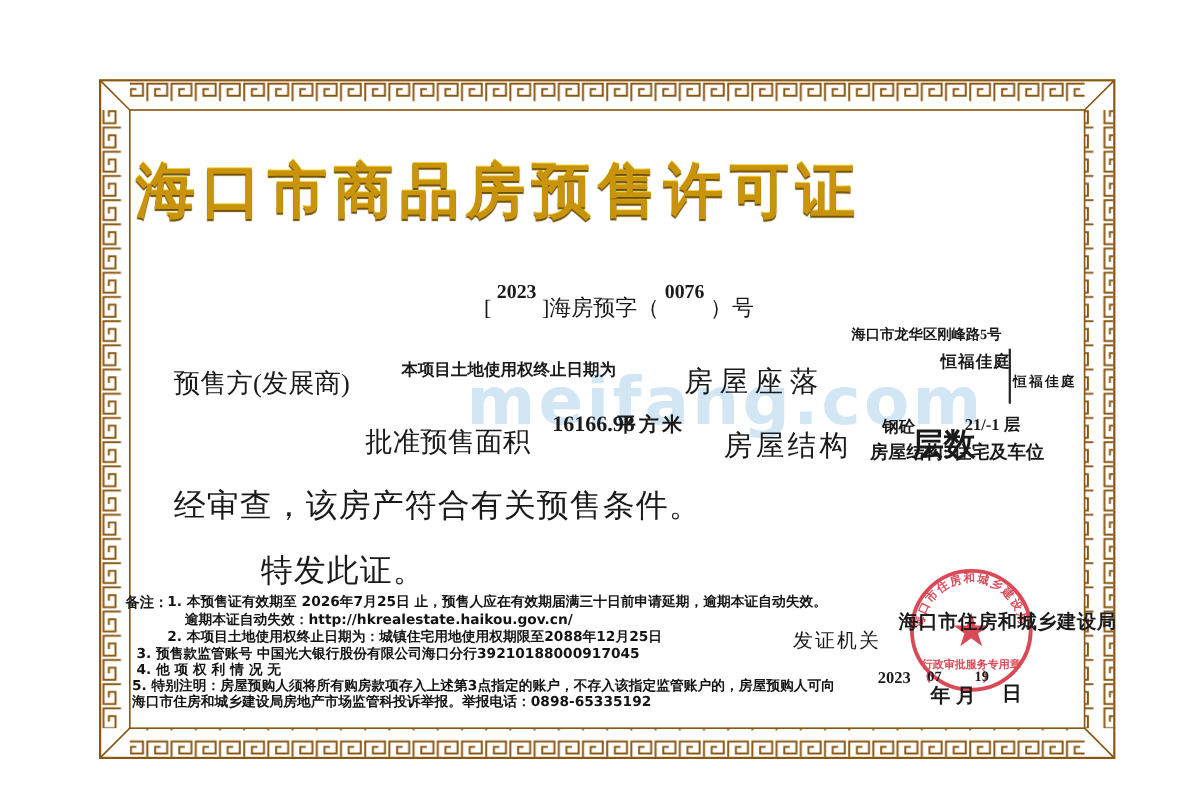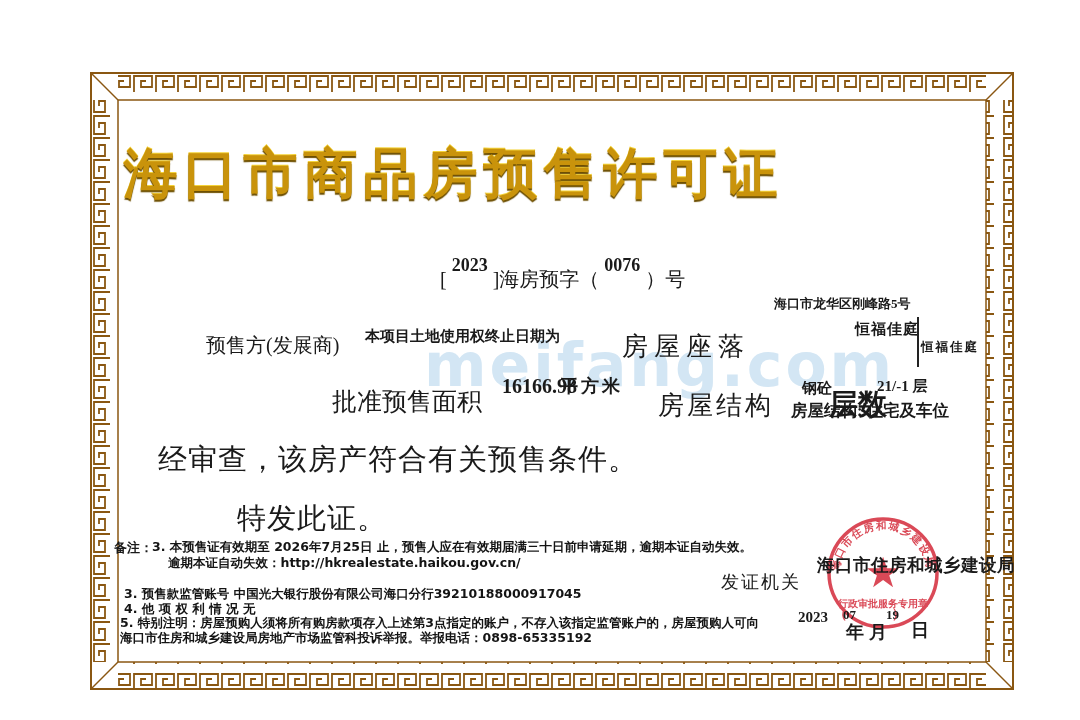--- a/index.html
+++ b/index.html
@@ -56,21 +56,21 @@
   <div class="abs title">海口市商品房预售许可证</div>
 
   <div class="abs certno">
     <span class="base">[</span>
     <span class="raised">2023</span>
     <span class="base">]海房预字（</span>
     <span class="raised">0076</span>
     <span class="base">）号</span>
   </div>
 
-  <div class="abs lbl" style="left:158px;top:332px;font-size:20px;margin-left:48px;">预售方(发展商)</div>
+  <div class="abs lbl" style="left:158px;top:332px;font-size:24px;">预售方(发展商)</div>
   <div class="abs val" style="left:365px;top:327px;font-size:15px;">本项目土地使用权终止日期为</div>
 
   <div class="abs lbl" style="left:622px;top:329px;font-size:26px;letter-spacing:6px;">房屋座落</div>
   <div class="abs val" style="left:774px;top:295px;font-size:13px;">海口市龙华区刚峰路5号</div>
   <div class="abs val" style="left:855px;top:320px;font-size:15px;letter-spacing:1px;">恒福佳庭</div>
   <div class="vline"></div>
   <div class="abs val" style="left:921px;top:339px;font-size:12.5px;letter-spacing:2px;">恒福佳庭</div>
 
   <div class="abs lbl" style="left:332px;top:385px;font-size:25px;">批准预售面积</div>
   <div class="abs lbl" style="left:502px;top:375px;font-size:20px;font-weight:600;">16166.98</div>
@@ -79,22 +79,23 @@
   <div class="abs lbl" style="left:658px;top:388px;font-size:26px;letter-spacing:3px;">房屋结构</div>
   <div class="abs val" style="left:802px;top:379px;font-size:15px;">钢砼</div>
   <div class="abs lbl" style="left:829px;top:385px;font-size:29px;font-weight:600;">层数</div>
   <div class="abs val" style="left:877px;top:377px;font-size:15px;">21/-1 层</div>
   <div class="abs lbl" style="left:791px;top:400px;font-size:16.5px;font-weight:600;">房屋结构: 住宅及车位</div>
 
   <div class="abs stmt" style="left:158px;top:440px;text-align:right;">经审查，该房产符合有关预售条件。</div>
   <div class="abs stmt" style="left:237px;top:499px;">特发此证。</div>
 
   <div class="abs" style="left:114px;top:539px;z-index:3;font-size:13px;font-weight:bold;">备注：</div>
-  <div class="abs notes" style="left:152px;top:539px;">3. 本预售证有效期至  2026年7月25日  止，预售人应在有效期届满三十日前申请延期，逾期本证自动失效。</div>
+  <div class="abs notes" style="left:152px;top:539px;">1. 本预售证有效期至  2026年7月25日  止，预售人应在有效期届满三十日前申请延期，逾期本证自动失效。</div>
   <div class="abs notes" style="left:168px;top:555px;">逾期本证自动失效：http://hkrealestate.haikou.gov.cn/</div>
+  <div class="abs notes" style="left:152px;top:571px;">2. 本项目土地使用权终止日期为：城镇住宅用地使用权期限至2088年12月25日</div>
   <div class="abs notes" style="left:124px;top:586px;">3. 预售款监管账号 中国光大银行股份有限公司海口分行39210188000917045</div>
   <div class="abs notes" style="left:124px;top:601px;">4. 他 项 权 利 情 况 无</div>
   <div class="abs notes" style="left:120px;top:615px;">5. 特别注明：房屋预购人须将所有购房款项存入上述第3点指定的账户，不存入该指定监管账户的，房屋预购人可向</div>
   <div class="abs notes" style="left:120px;top:630px;">海口市住房和城乡建设局房地产市场监管科投诉举报。举报电话：0898-65335192</div>
 
   <div class="abs lbl" style="left:721px;top:570px;font-size:18px;letter-spacing:2px;">发证机关</div>
   <div class="abs val overseal" style="left:817px;top:553px;font-size:17.5px;letter-spacing:.5px;">海口市住房和城乡建设局</div>
 
   <svg class="seal-svg" width="118" height="118" viewBox="0 0 118 118">
     <defs>

